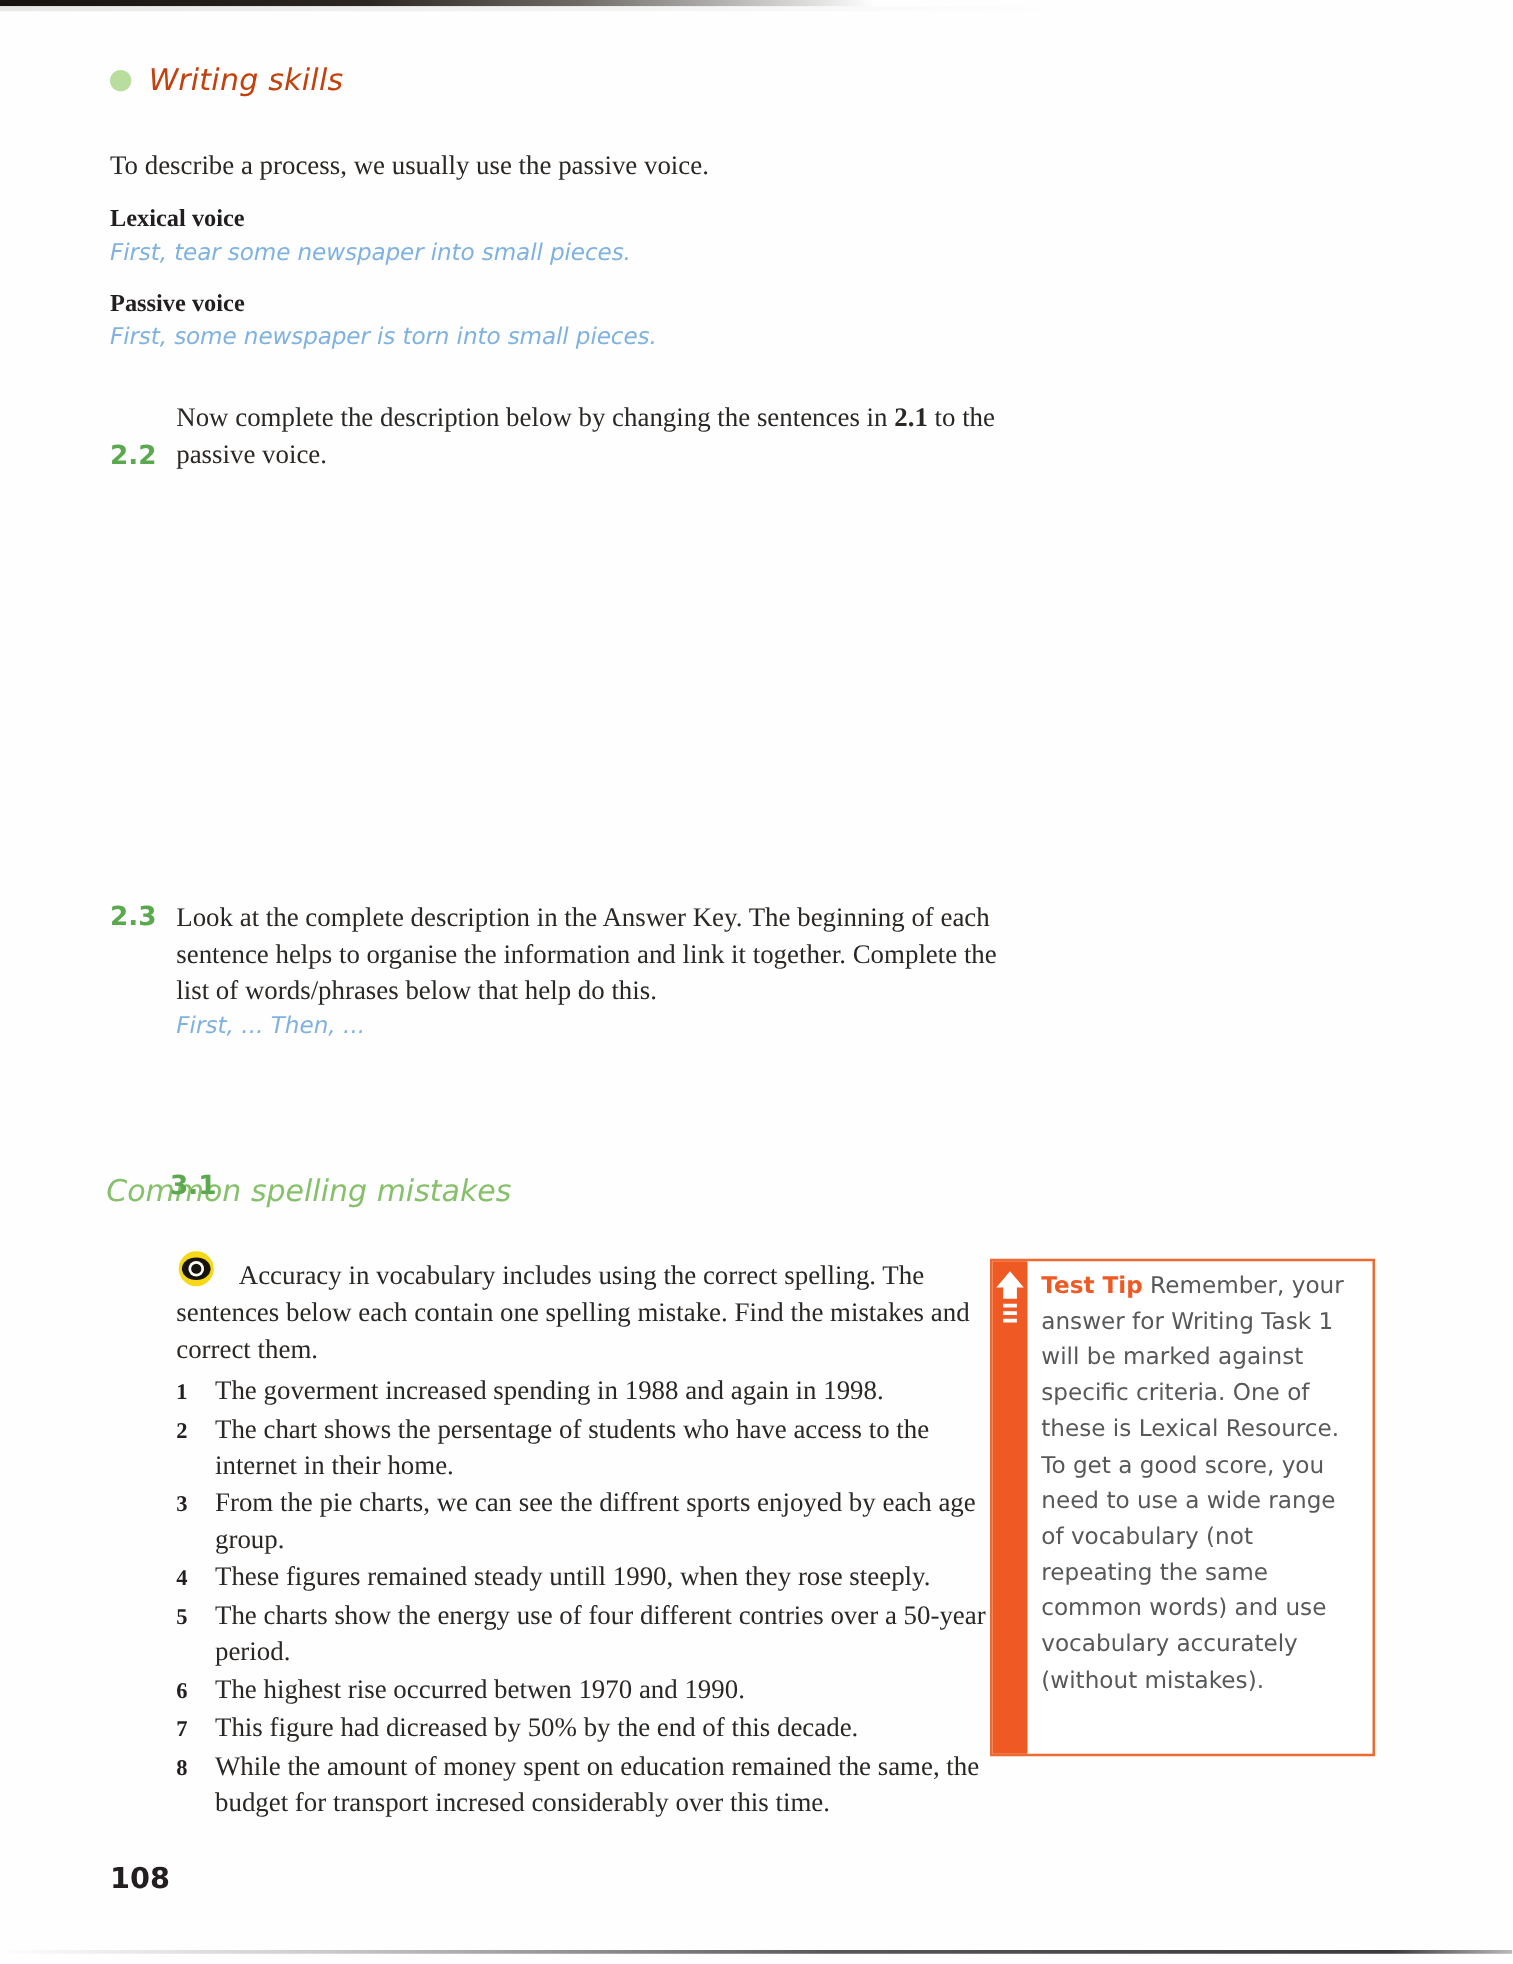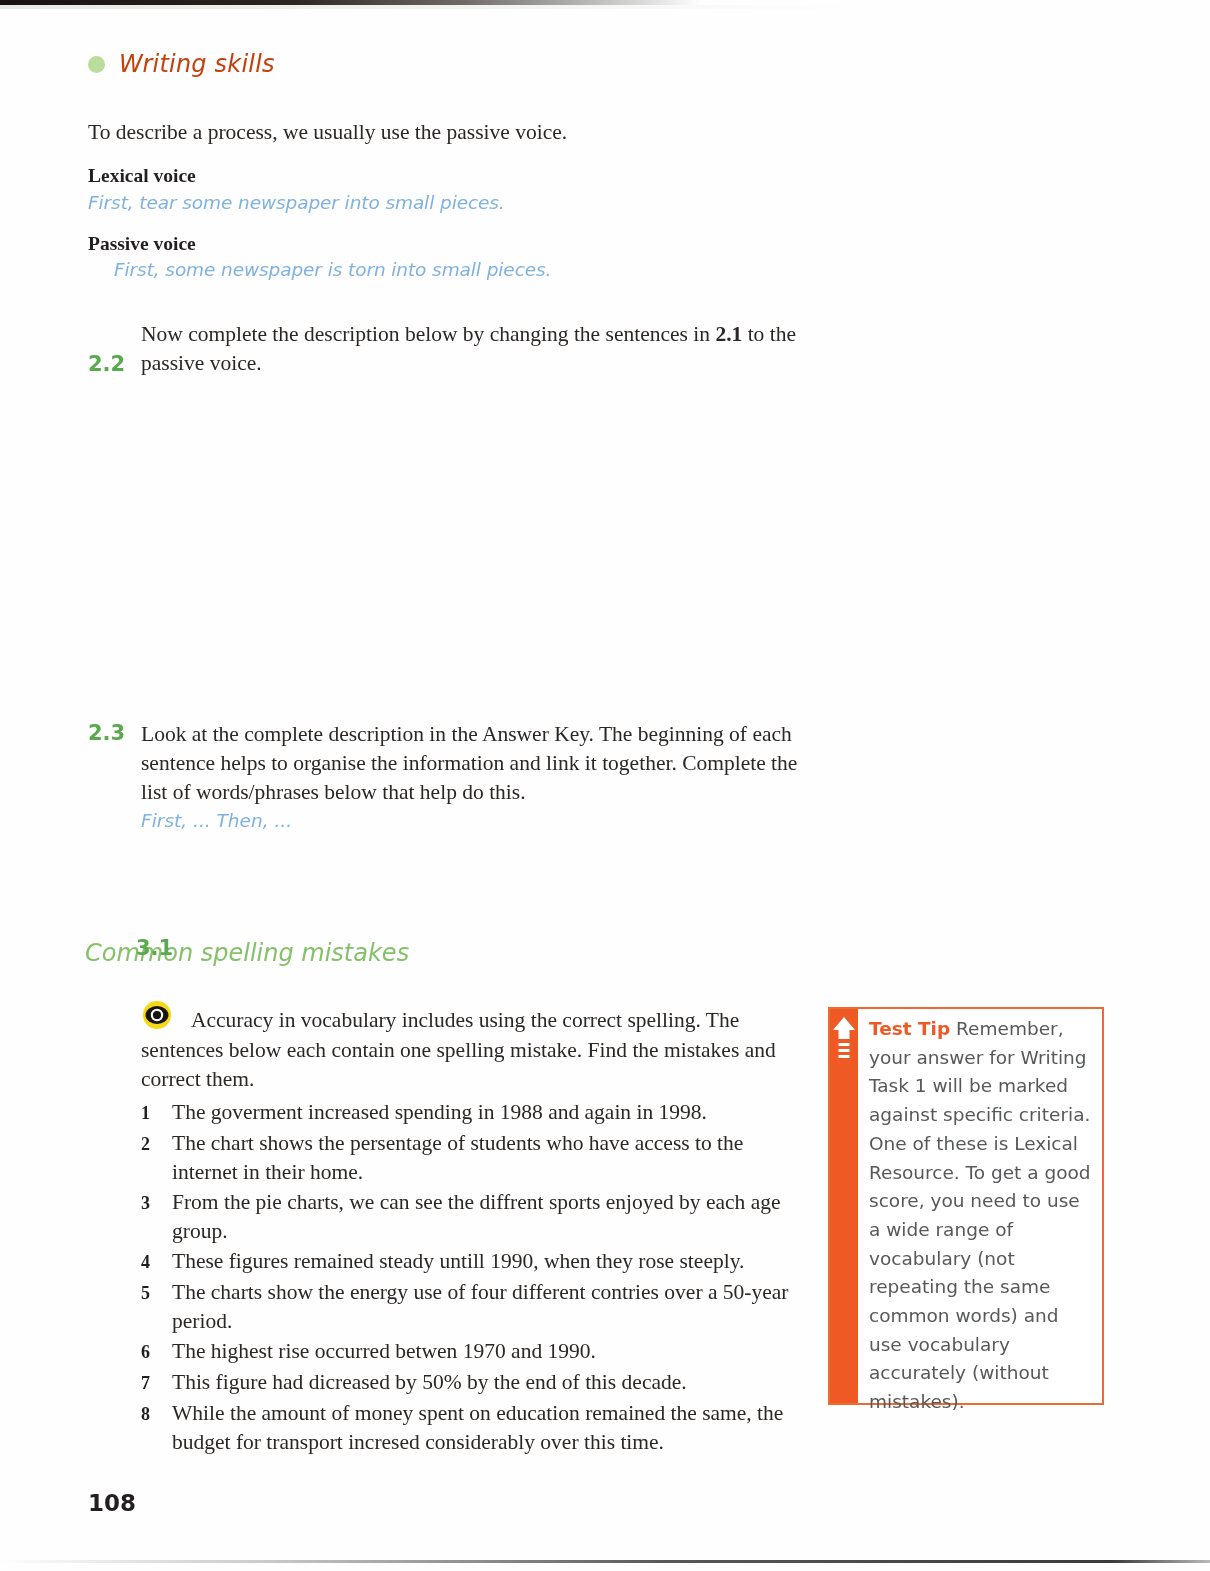--- a/index.html
+++ b/index.html
@@ -78,21 +78,21 @@
     left: 88px;
     font-family: "DejaVu Sans", sans-serif;
     font-style: italic;
     font-size: 18.5px;
     color: #7fb2e0;
     letter-spacing: -0.1px;
   }
   .active-head { top: 165px; }
   .active-ex   { top: 192px; }
   .passive-head{ top: 233px; }
-  .passive-ex  { top: 259px; margin-left: 26px; }
+  .passive-ex  { top: 259px; }
 
   
   .ex-num {
     position: absolute;
     left: 88px;
     font-family: "DejaVu Sans", sans-serif;
     font-weight: bold;
     font-size: 21px;
     color: #5aa94e;
   }
@@ -215,22 +215,22 @@
   .sent-txt {
     flex: 1;
     font-size: 21.5px;
     line-height: 29px;
     color: #2b2724;
   }
 
   
   .tip-box {
     position: absolute;
-    left: 828px; top: 1007px;
-    width: 276px; height: 398px;
+    left: 792px; top: 1007px;
+    width: 308px; height: 398px;
     border: 2px solid #ef6a31;
     background: #ffffff;
     box-sizing: border-box;
     display: flex;
   }
   .tip-bar {
     width: 28px;
     flex: none;
     background: #ef5a24;
     position: relative;

